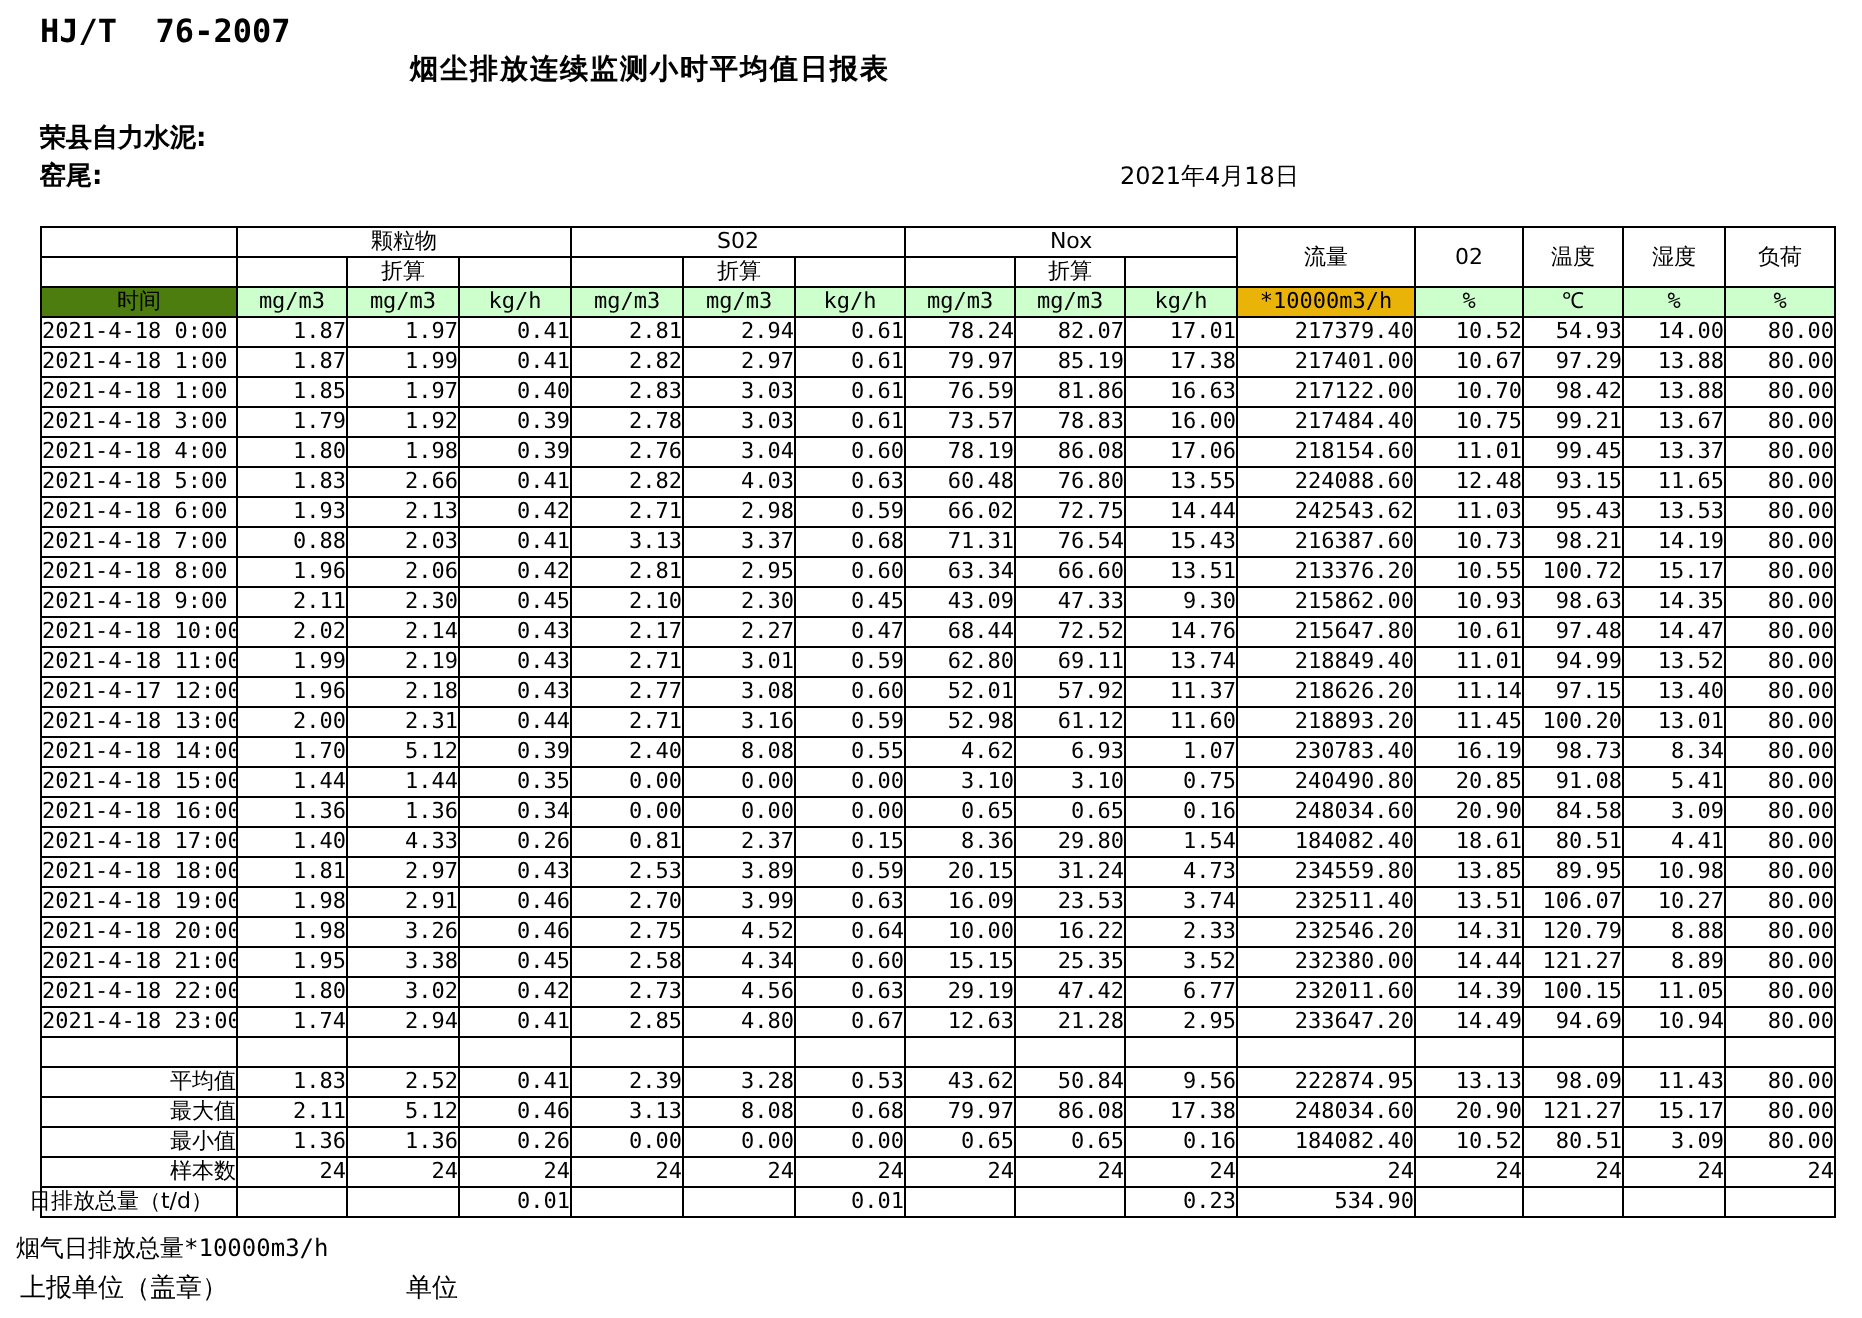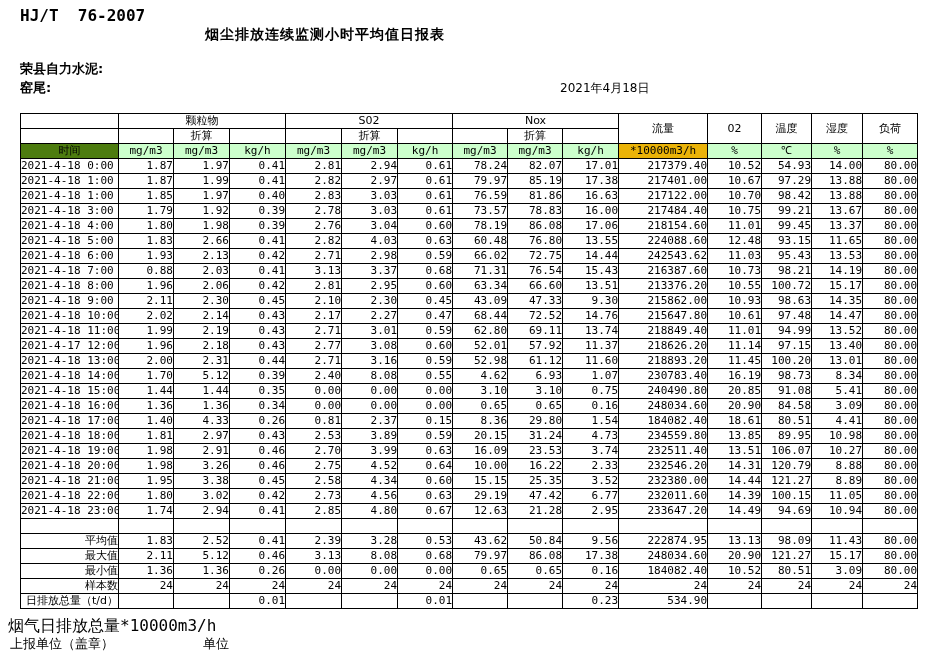--- a/index.html
+++ b/index.html
@@ -33,23 +33,23 @@
   tr.green td{text-align:center;font-size:11px;
     font-family:"DejaVu Sans Mono","Liberation Mono",monospace;}
   td.time{text-align:left;padding-right:3px;font-size:10px;}
   td.num{text-align:right;padding-right:8px;}
   td.snum{text-align:right;padding-right:2px;}
   td.slabel{
     text-align:right;padding-right:2px;font-size:12px;
     font-family:"DejaVu Sans","Liberation Sans",sans-serif;
   }
   td.slabel.overflow{
-    text-align:right;text-indent:-18px;overflow:visible;white-space:nowrap;margin-top:10px;
+    text-align:center;text-indent:-18px;overflow:visible;white-space:nowrap;margin-top:10px;
   }
-  .footnote{position:absolute;left:8px;top:616px;font-size:16px;}
+  .footnote{position:absolute;left:8px;top:616px;font-size:12px;}
   .report-unit{position:absolute;left:10px;top:635px;font-size:13px;
          font-family:"DejaVu Sans","Liberation Sans",sans-serif;}
   .unit-label{position:absolute;left:203px;top:635px;font-size:13px;
          font-family:"DejaVu Sans","Liberation Sans",sans-serif;}
 </style>
 </head>
 <body>
 
 <div class="std">HJ/T  76-2007</div>
 <div class="title">烟尘排放连续监测小时平均值日报表</div>

